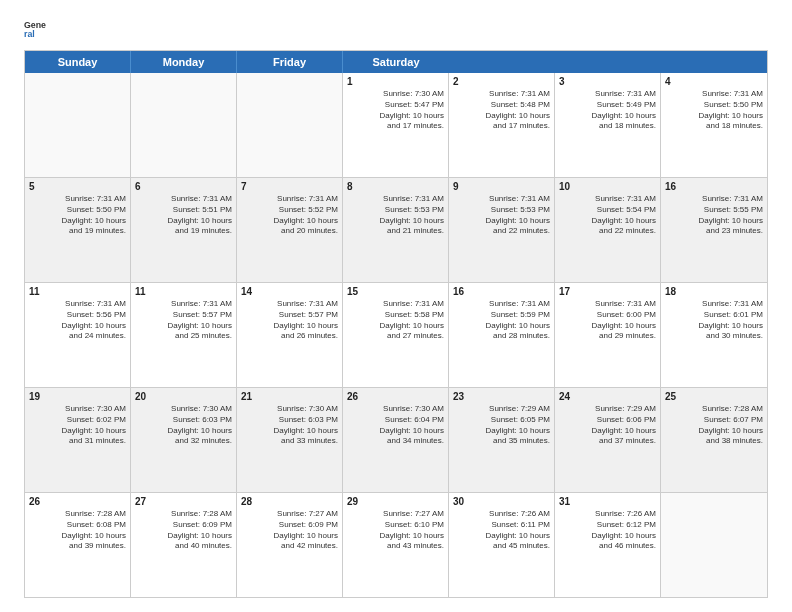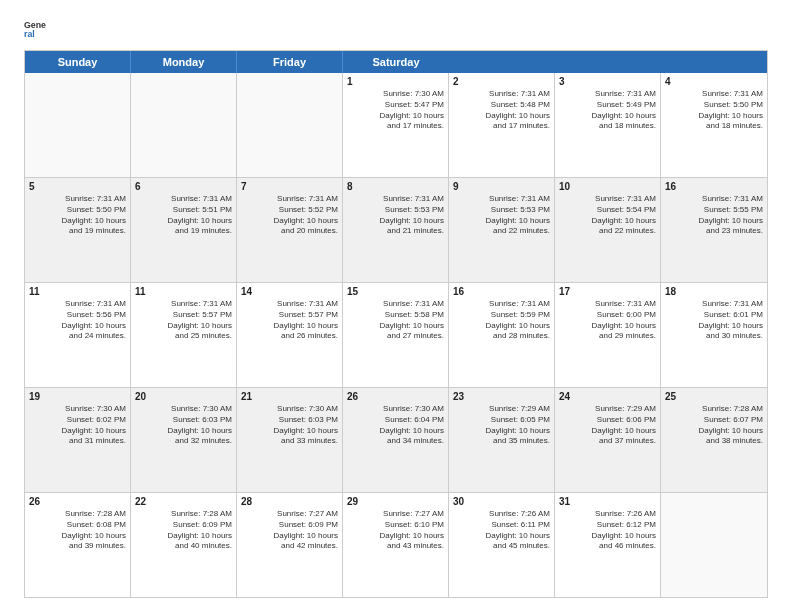--- a/index.html
+++ b/index.html
@@ -321,21 +321,21 @@
         </div>
         <div class="cal-row">
           <div class="cal-cell">
             <div class="day-num">26</div>
             <div class="day-info" style="white-space: pre-line;">Sunrise: 7:28 AM
 Sunset: 6:08 PM
 Daylight: 10 hours
 and 39 minutes.</div>
           </div>
           <div class="cal-cell">
-            <div class="day-num">22</div>
+            <div class="day-num">27</div>
             <div class="day-info" style="white-space: pre-line;">Sunrise: 7:28 AM
 Sunset: 6:09 PM
 Daylight: 10 hours
 and 40 minutes.</div>
           </div>
           <div class="cal-cell">
             <div class="day-num">28</div>
             <div class="day-info" style="white-space: pre-line;">Sunrise: 7:27 AM
 Sunset: 6:09 PM
 Daylight: 10 hours

